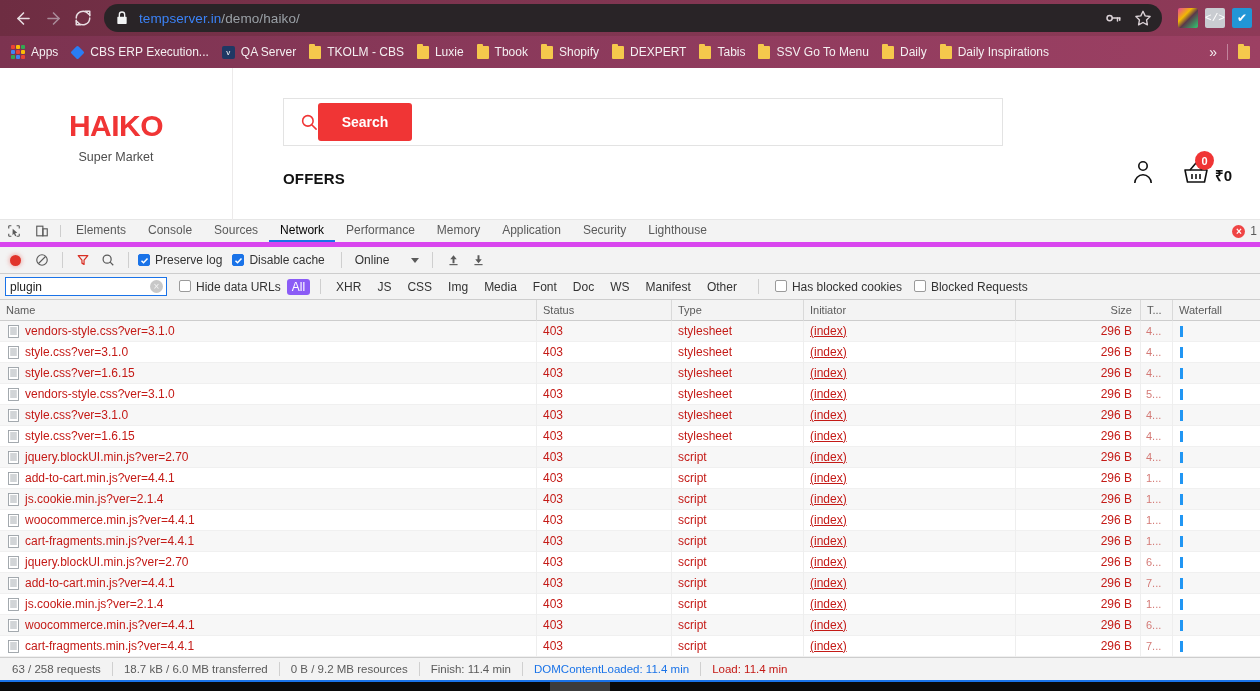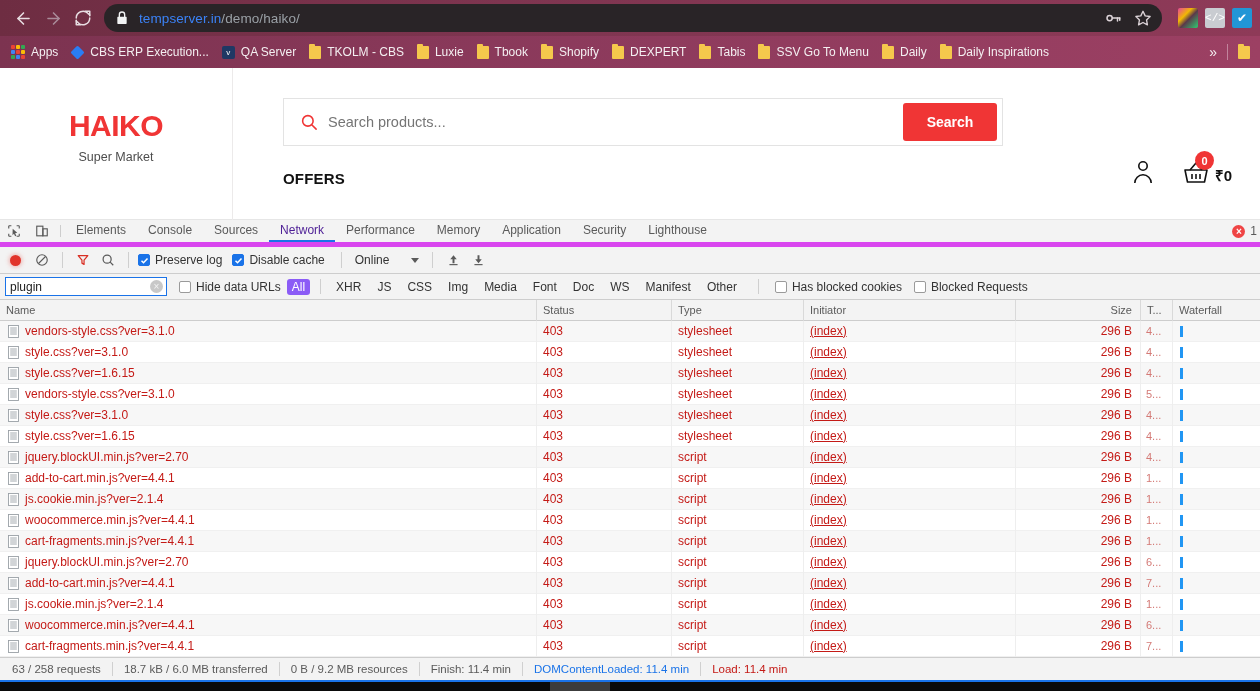--- a/index.html
+++ b/index.html
@@ -170,21 +170,21 @@
   .dt-tool-ic {
     width: 28px; display: flex; align-items: center; justify-content: center;
     color: #5a5a5a;
   }
   .dt-div { width: 1px; background: #cdcdcd; margin: 5px 4px; }
   .dt-tab {
     padding: 0 11px; display: flex; align-items: center;
     font-size: 12px; color: #5a5a5a; cursor: pointer;
     border-bottom: 2px solid transparent;
   }
-  .dt-tab.active { color: #4c1d95; border-bottom-color: #1a73e8; }
+  .dt-tab.active { color: #000000; border-bottom-color: #1a73e8; }
   .dt-errors {
     margin-left: auto; display: flex; align-items: center; gap: 5px;
     padding-right: 3px; color: #5a5a5a;
   }
   .err-dot {
     width: 13px; height: 13px; border-radius: 50%;
     background: #ef4444; color: #fff; font-size: 10px; line-height: 13px;
     text-align: center; font-weight: bold;
   }
 
@@ -225,21 +225,21 @@
     font-family: "Liberation Sans", sans-serif;
     outline: none; position: relative;
   }
   .filter-box { position: relative; display:inline-block; }
   .clear-x {
     position:absolute; right:4px; top:3px;
     width:13px;height:13px;border-radius:50%;
     background:#c8c8c8; color:#f3f3f3; font-size:10px; line-height:13px;
     text-align:center; cursor:pointer;
   }
-  .hide-urls { display:flex; align-items:center; gap:5px; margin-left:6px; }
+  .hide-urls { display:flex; gap:5px; margin-left:6px; }
   .type-pill {
     background: #8b5cf6; color: #fff; border-radius: 3px;
     padding: 1px 5px; font-size: 12px; cursor: pointer;
   }
   .type-item { padding: 0 5px; font-size: 12px; color: #333; cursor: pointer; }
   .fdiv { width:1px; height:15px; background:#cfcfcf; margin:0 4px; }
 
   
   .net-table { width: 1260px; background: #fff; }
   .net-head {
@@ -418,21 +418,20 @@
   <div class="logo-col">
     <div class="logo-main">HAIKO</div>
     <div class="logo-sub">Super Market</div>
   </div>
   <div class="search-col">
     <div class="search-wrap">
       <svg class="search-icon-c" viewBox="0 0 24 24" fill="none" stroke="currentColor" stroke-width="2.1" stroke-linecap="round">
           <circle cx="10.5" cy="10.5" r="7"></circle>
           <line x1="16" y1="16" x2="21.5" y2="21.5"></line>
         </svg>
-      <input class="search-input-fake" type="text" placeholder="Search products..." style="">
       <button class="search-btn">Search</button>
     </div>
     <div class="offers-text">OFFERS</div>
   </div>
   <div class="header-right">
     <svg class="user-ic" viewBox="0 0 24 26" fill="none" stroke="currentColor" stroke-width="1.6">
         <circle cx="12" cy="7" r="4.2"></circle>
         <path d="M3.8 24c0-4.5 3.7-8.2 8.2-8.2s8.2 3.7 8.2 8.2"></path>
       </svg>
     <div class="cart-wrap">

